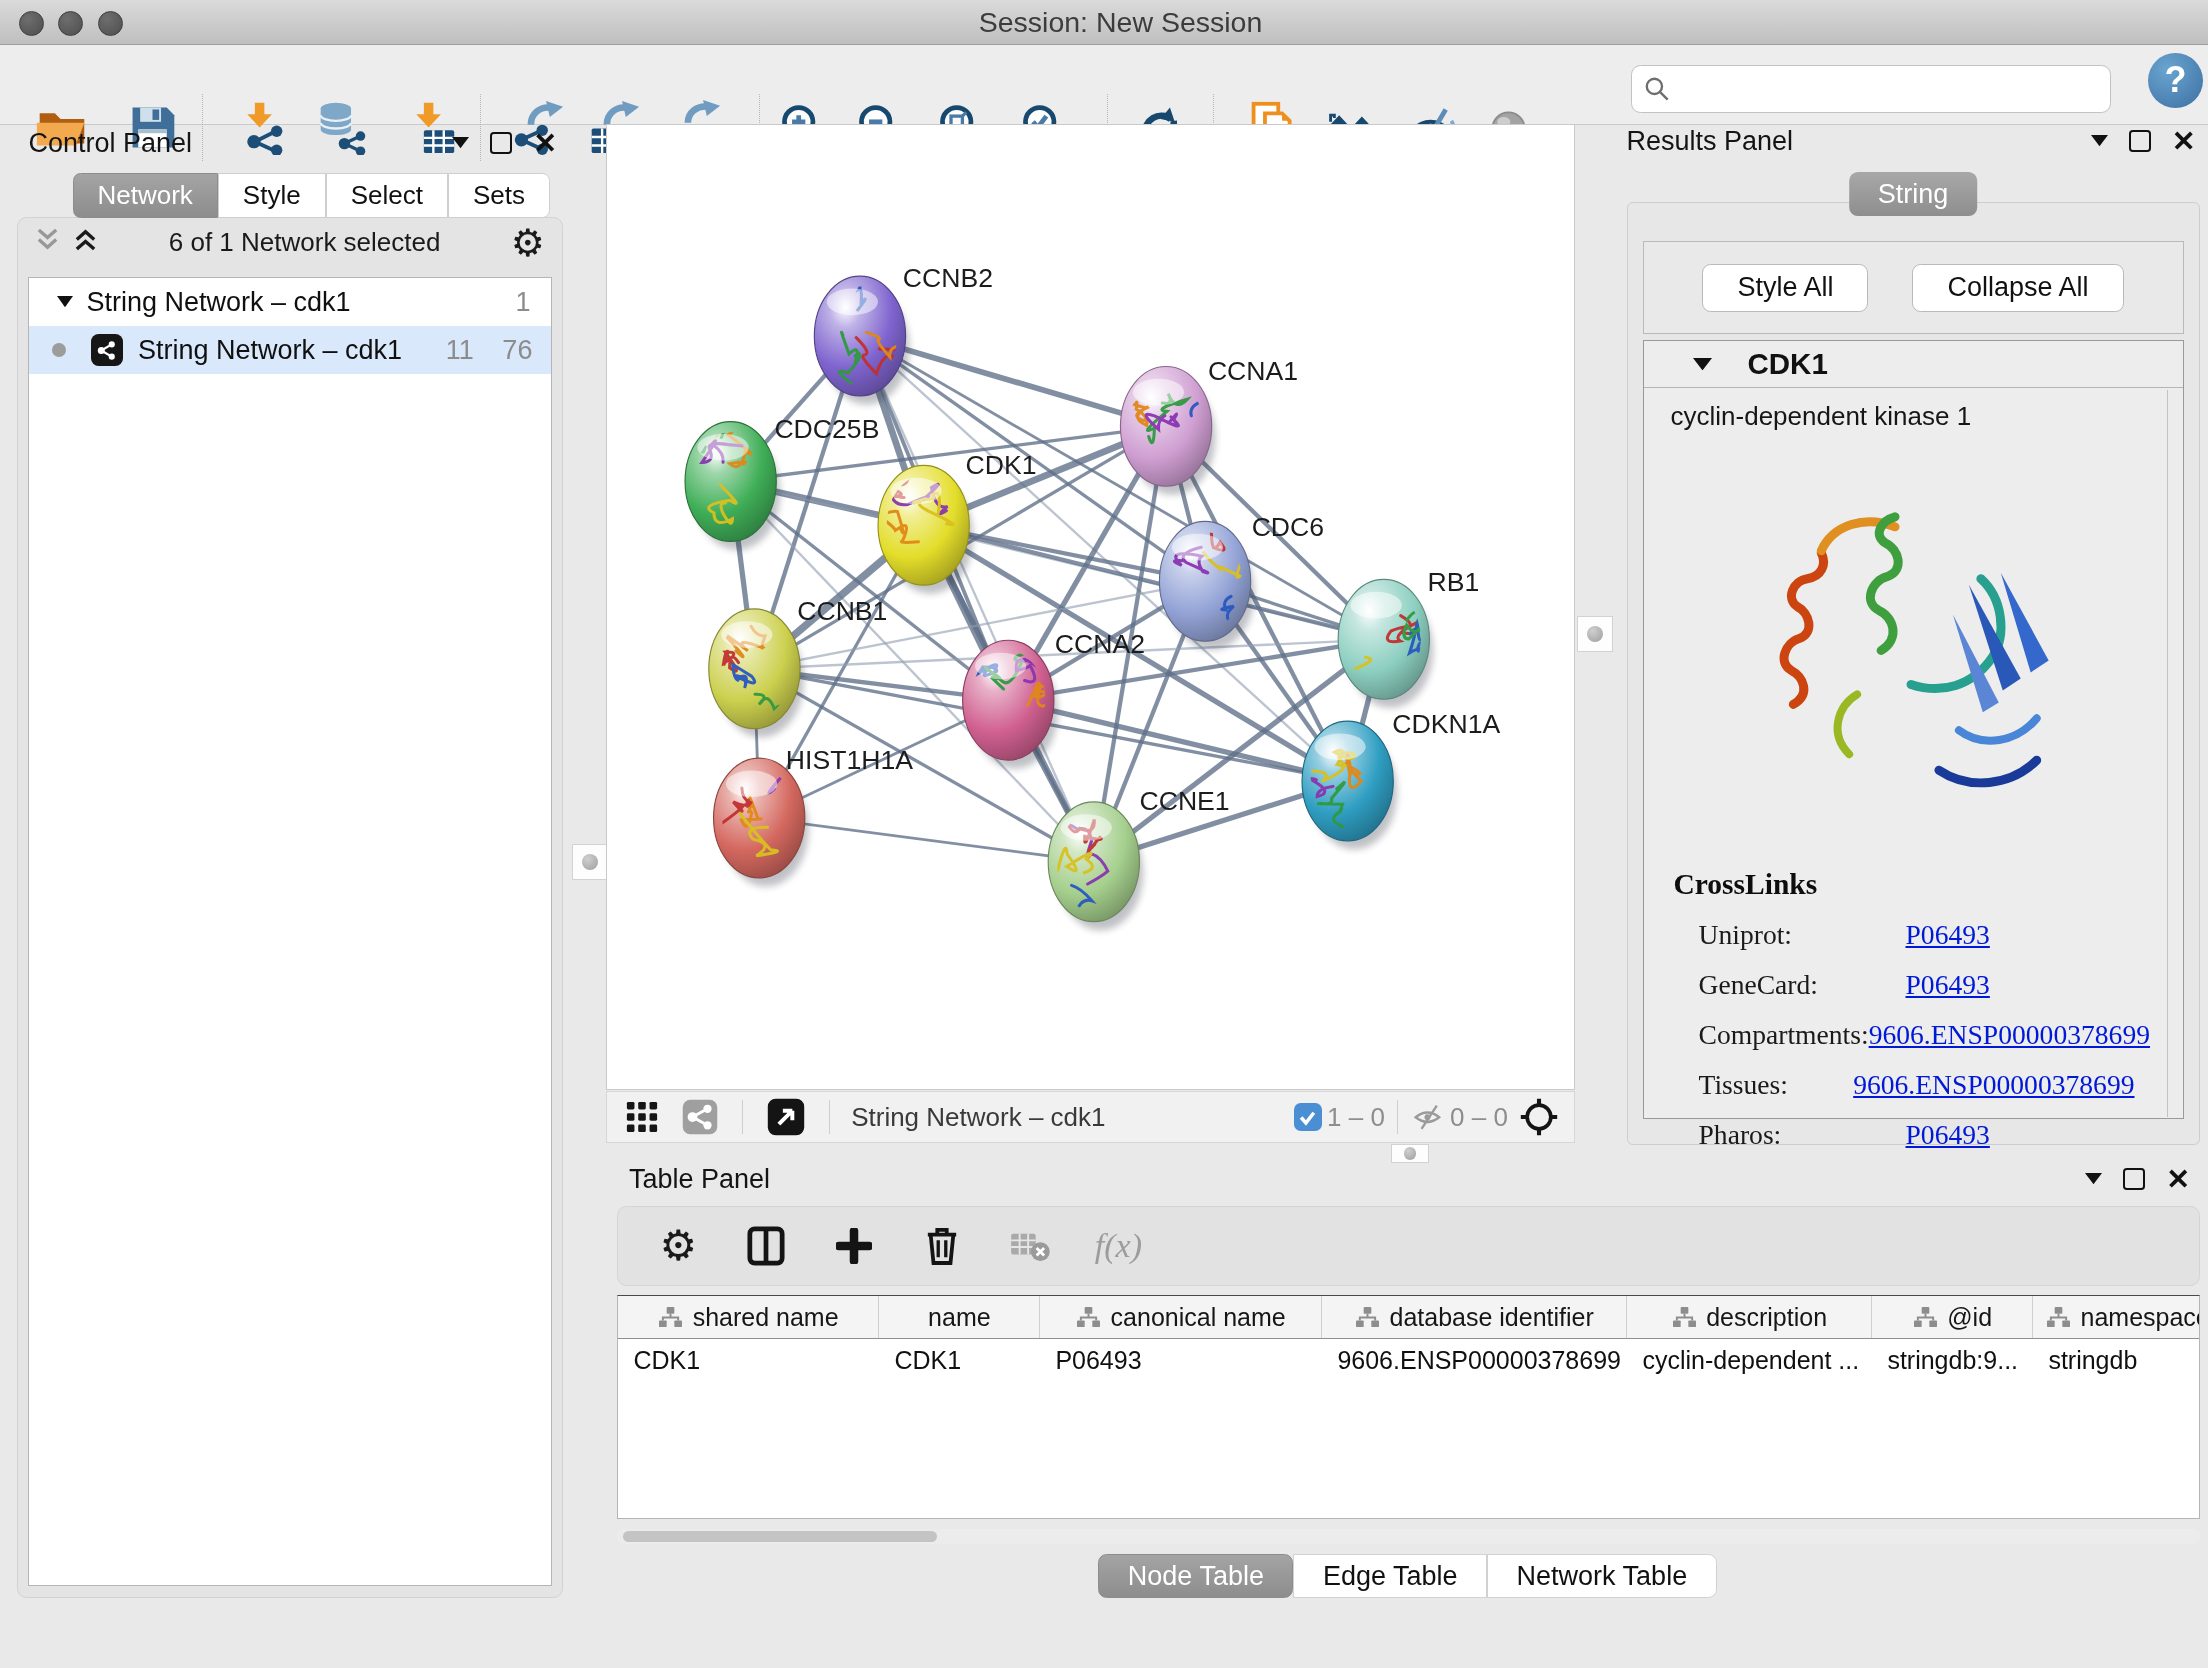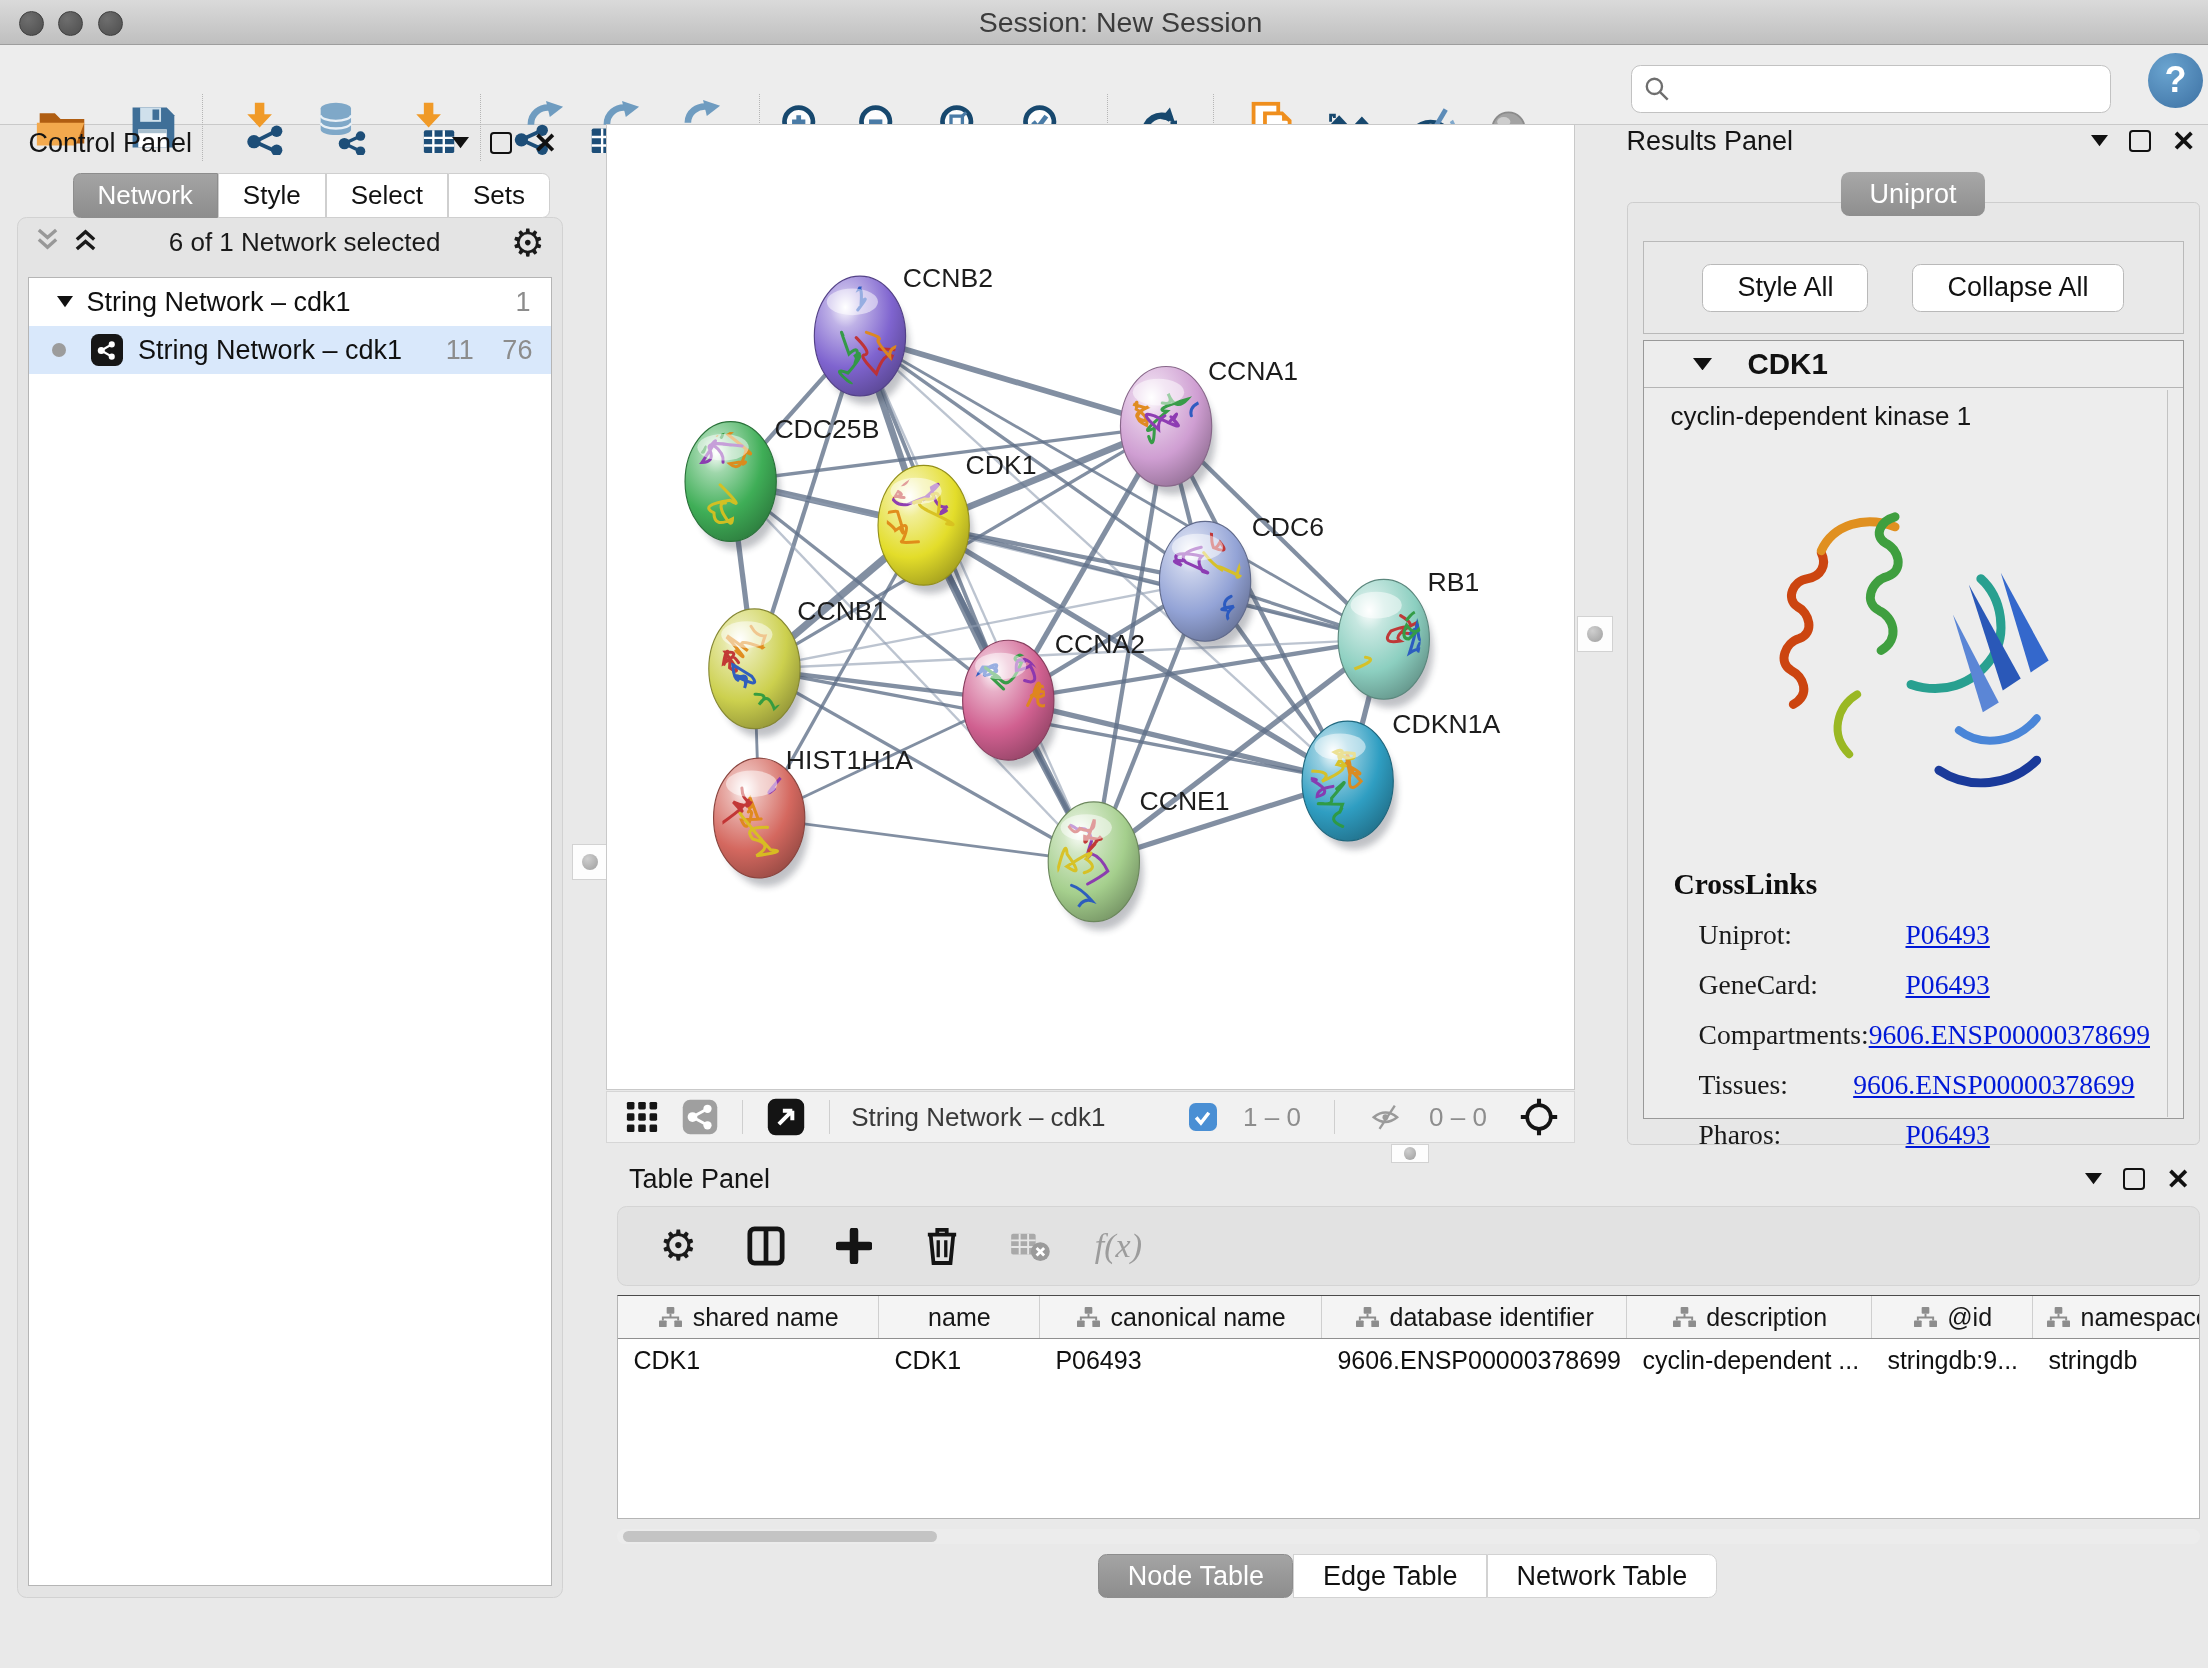--- a/index.html
+++ b/index.html
@@ -52,21 +52,21 @@
 
   
   .canvas{position:absolute;left:606px;top:124px;width:969px;height:966px;background:#fff;border:1px solid #c9c9c9;box-sizing:border-box;}
   .gdot{position:absolute;background:#fdfdfd;border:1px solid #d2d2d2;display:flex;align-items:center;justify-content:center;cursor:pointer;}
   .gdot i{display:block;width:16px;height:16px;border-radius:50%;background:radial-gradient(circle at 35% 30%,#cFcFcF,#9e9e9e);}
 
   
   .cstatus{position:absolute;left:606px;top:1091px;width:969px;height:52px;background:#f1f1f1;border:1px solid #d6d6d6;
     box-sizing:border-box;display:flex;align-items:center;padding:0 13.3px;gap:13.3px;font-size:26px;color:#3a3a3a;}
   .sb-sep{width:1px;height:34px;background:#cfcfcf;margin:0 7.6px;}
-  .sb-right{margin-left:auto;display:flex;align-items:center;gap:26px;color:#8d8d8d;}
+  .sb-right{margin-left:auto;display:flex;align-items:center;gap:5px;color:#8d8d8d;}
   .chk{width:28.5px;height:28.5px;border-radius:6.7px;background:#4a8fd4;display:flex;align-items:center;justify-content:center;cursor:pointer;}
 
   
   .rpanel{position:absolute;left:1617px;top:124px;width:592px;height:1029px;}
   .rp-tab{position:absolute;left:50%;top:48px;transform:translateX(-50%);height:44px;padding:0 28.5px;
     background:linear-gradient(#a8a8a8,#8e8e8e);border-radius:8.6px;color:#fff;font-size:27px;display:flex;align-items:center;z-index:2;cursor:pointer;}
   .rp-box{position:absolute;left:9.5px;right:9.5px;top:78px;bottom:7.6px;background:#e7e7e7;border:1px solid #cdcdcd;border-radius:5.7px;}
   .rp-btnrow{position:absolute;left:15px;right:15px;top:38px;height:91px;background:#e9e9e9;border:1px solid #b9b9b9;
     display:flex;align-items:center;justify-content:center;gap:44px;}
   .rp-btn{height:46px;padding:0 34px;background:#fff;border:1px solid #b9b9b9;border-radius:8.6px;font-size:27px;color:#111;
@@ -713,21 +713,21 @@
               <path d="M0 0h18L9 12z" fill="#111"></path>
             </svg>
         </span>
         <span class="c">
             <span class="wc-float"></span>
           </span>
         <span class="c wc-close">✕</span>
       </div>
     </div>
     <div class="rp-tab">
-        <span>Uniprot</span>
+        <span>String</span>
       </div>
     <div class="rp-box">
       <div class="rp-btnrow">
         <div class="rp-btn">
             <span>Style All</span>
           </div>
         <div class="rp-btn">
             <span>Collapse All</span>
           </div>
       </div>

